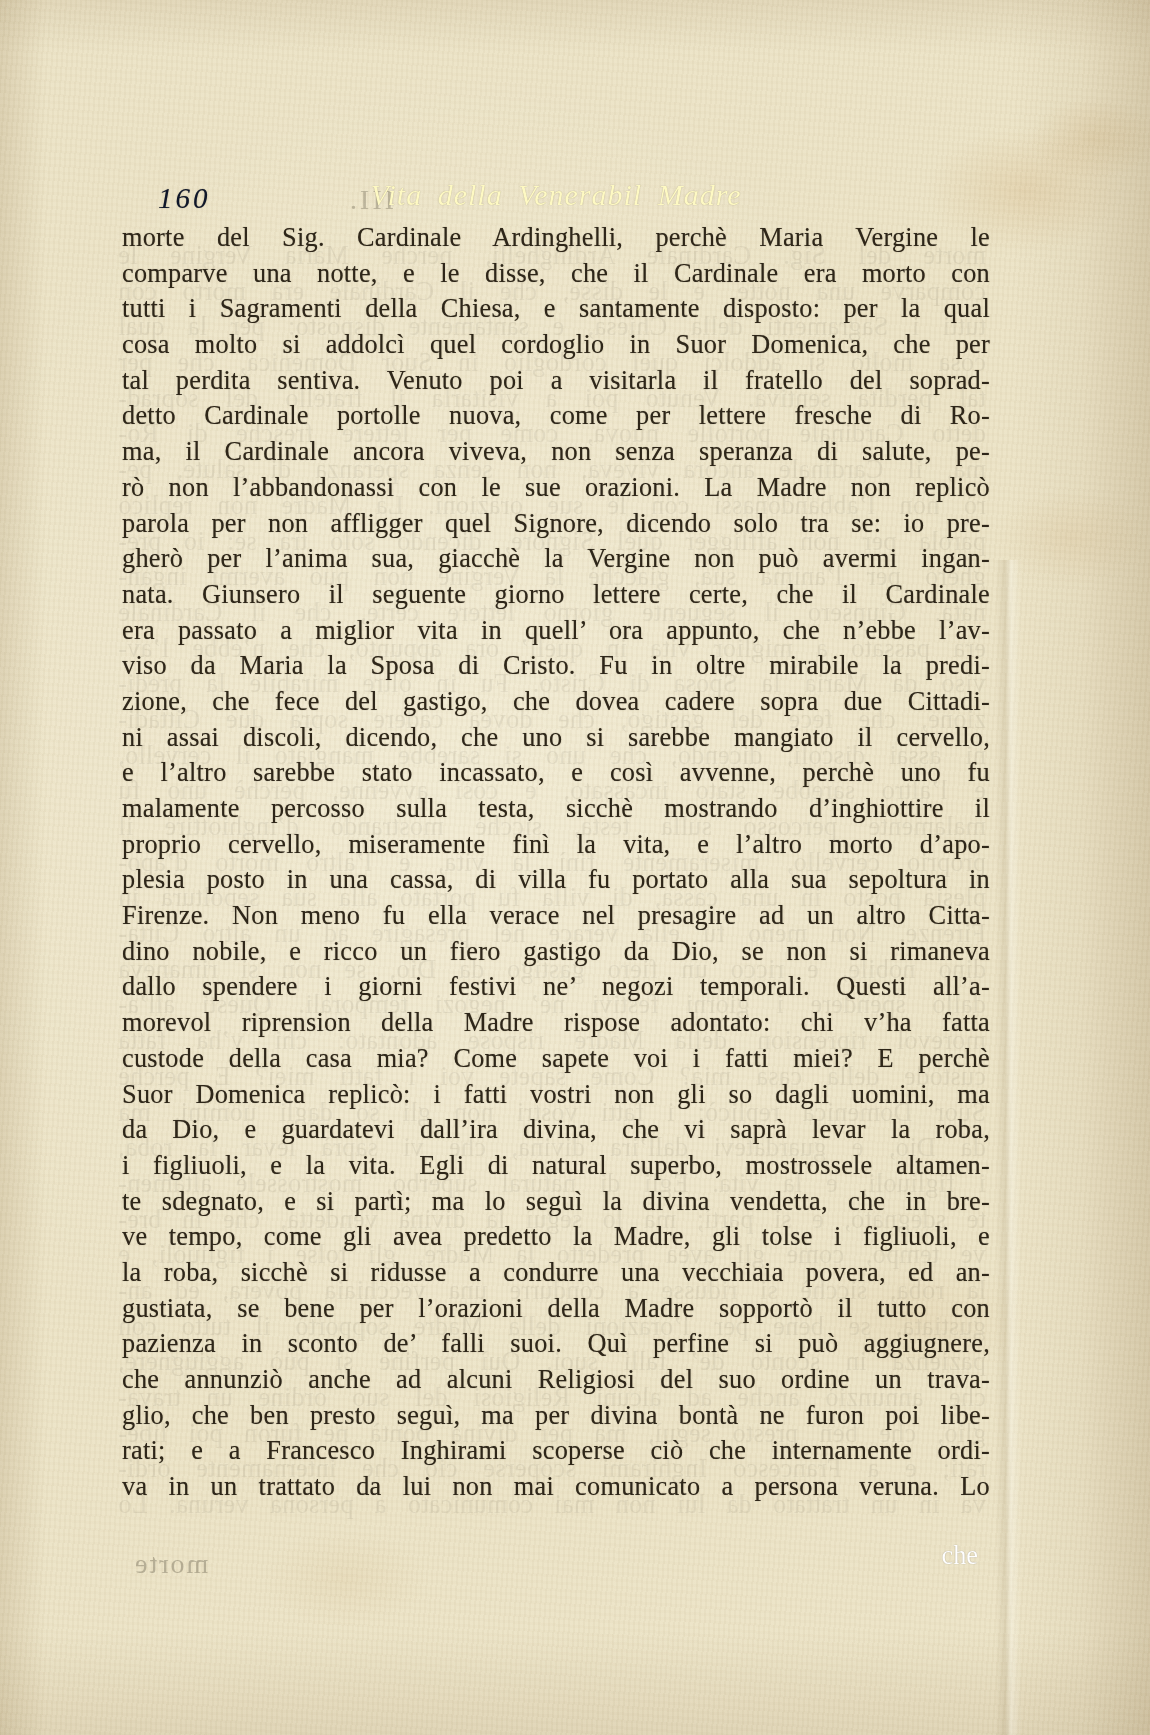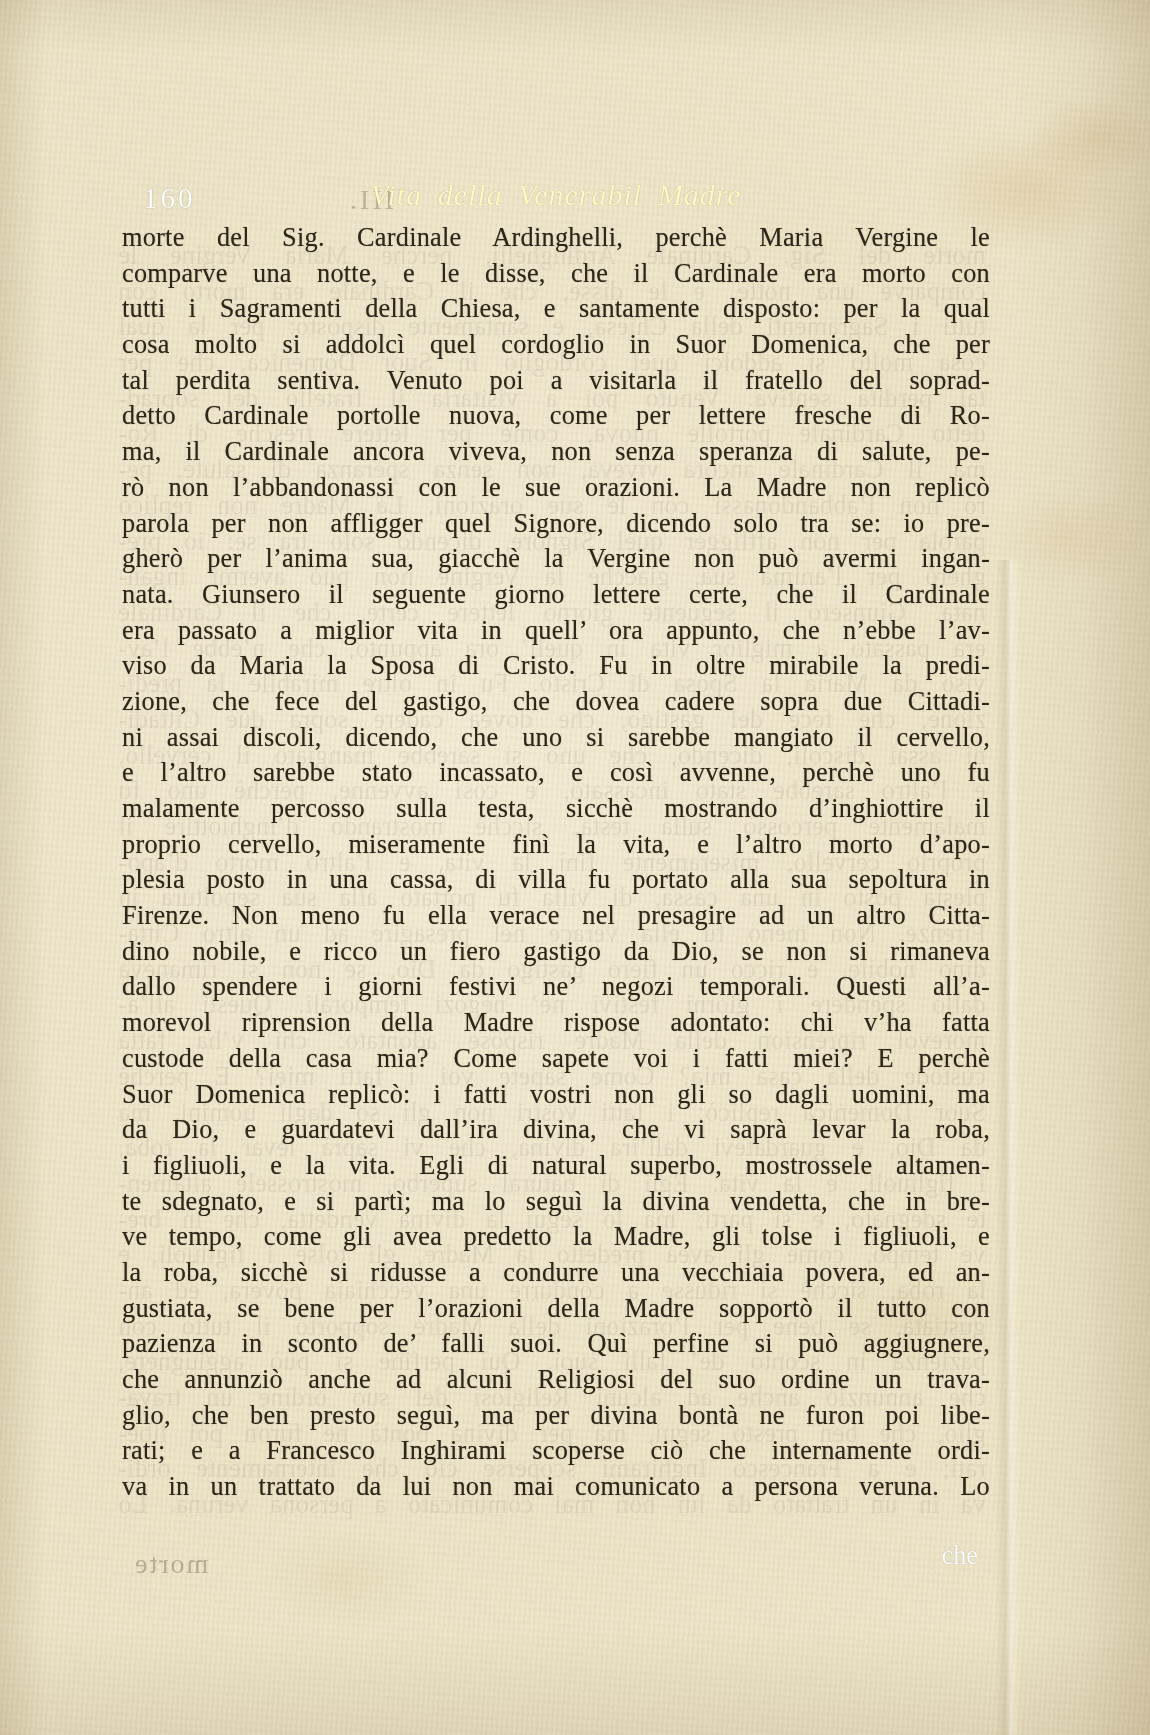--- a/index.html
+++ b/index.html
@@ -65,26 +65,27 @@
 
   .running-head {
     position: absolute;
     left: 122px;
     top: 178px;
     width: 868px;
     height: 40px;
   }
   .page-number {
     position: absolute;
-    left: 21px;
+    left: 36px;
     top: 4px;
     font-size: 29px;
     letter-spacing: 3px;
-    color: #ffffff;
+    color: #0f172a;
     text-shadow: 0 0 1px rgba(44,36,23,0.45);
+    font-style: italic;
   }
   .running-title {
     position: absolute;
     left: 0;
     right: 0;
     top: 0;
     text-align: center;
     font-style: italic;
     font-size: 30px;
     word-spacing: 7px;

